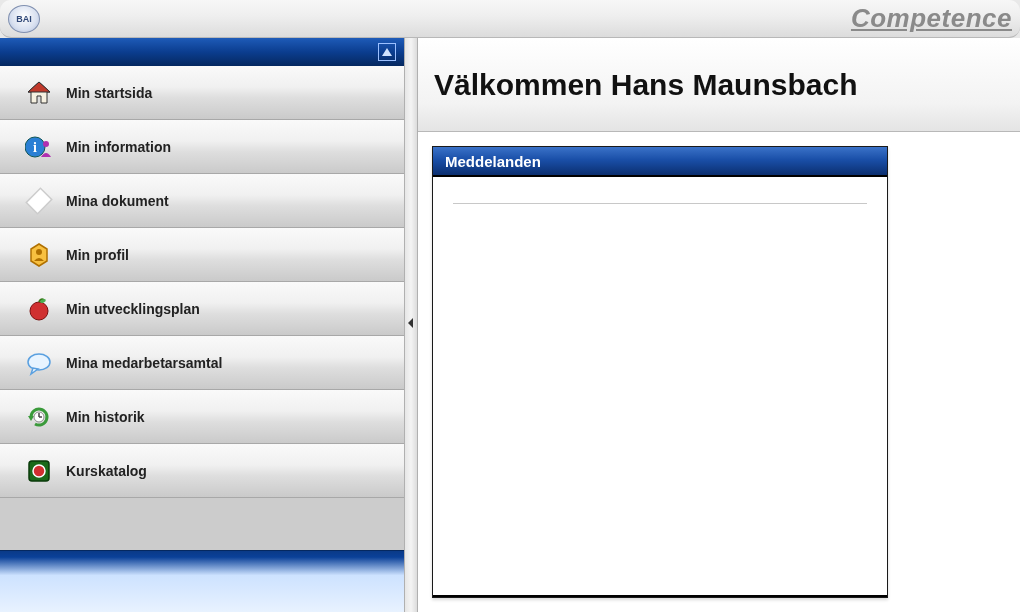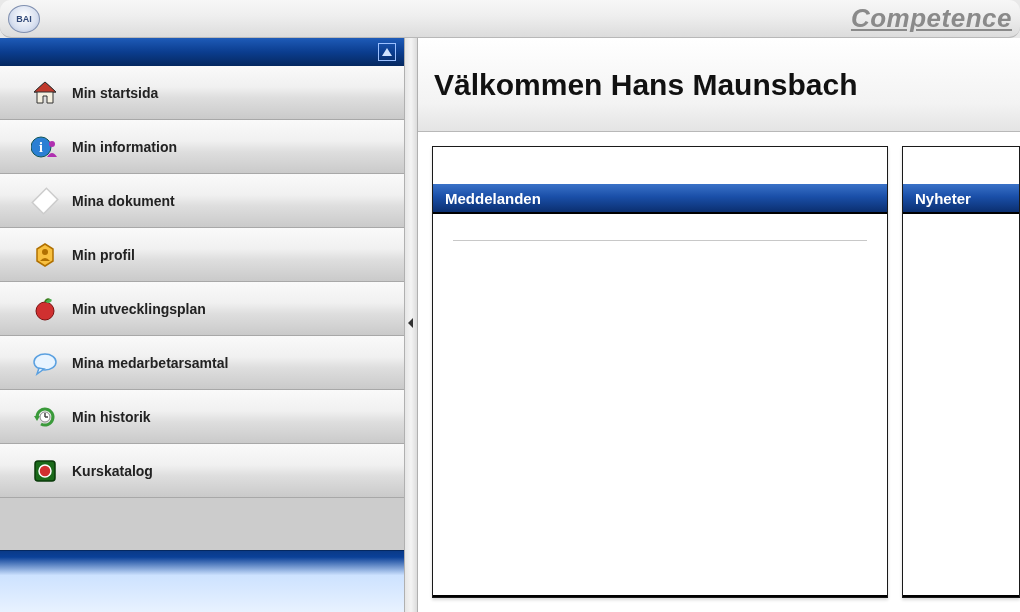--- a/index.html
+++ b/index.html
@@ -66,21 +66,21 @@
 .sidebar-items {
   flex: 1;
   display: flex;
   flex-direction: column;
   background: #ccc;
 }
 .sidebar-item {
   height: 54px;
   display: flex;
   align-items: center;
-  padding-left: 30px;
+  padding-left: 24px;
   gap: 12px;
   cursor: pointer;
   background: linear-gradient(to bottom, #fafafa 0%, #f0f0f0 40%, #dedede 60%, #cacaca 100%);
   border-bottom: 1px solid #a8a8a8;
 }
 .sidebar-item .icon {
   width: 30px; height: 30px;
   display: flex; align-items: center; justify-content: center;
 }
 .sidebar-item .label {
@@ -146,21 +146,20 @@
 .panel-header {
   height: 30px;
   background: linear-gradient(to bottom, #3a72c8 0%, #1a4fa8 45%, #0b2f70 100%);
   color: #fff;
   font-weight: bold;
   font-size: 15px;
   display: flex;
   align-items: center;
   padding-left: 12px;
   border-bottom: 2px solid #000;
-  margin-top: 37px;
 }
 .panel-body {
   flex: 1;
   padding: 16px 20px;
 }
 .panel-body hr {
   border: none;
   border-top: 1px solid #c8c8c8;
   margin-top: 10px;
 }
@@ -287,19 +286,15 @@
     <div class="title-area">
       <h1 class="page-title">Välkommen Hans Maunsbach</h1>
     </div>
     <div class="panels">
       <div class="panel messages">
         <div class="panel-header">Meddelanden</div>
         <div class="panel-body">
           <hr>
         </div>
       </div>
-      <div class="panel news">
-        <div class="panel-header">Nyheter</div>
-        <div class="panel-body"></div>
-      </div>
     </div>
   </div>
 </div>
 
 </body></html>

